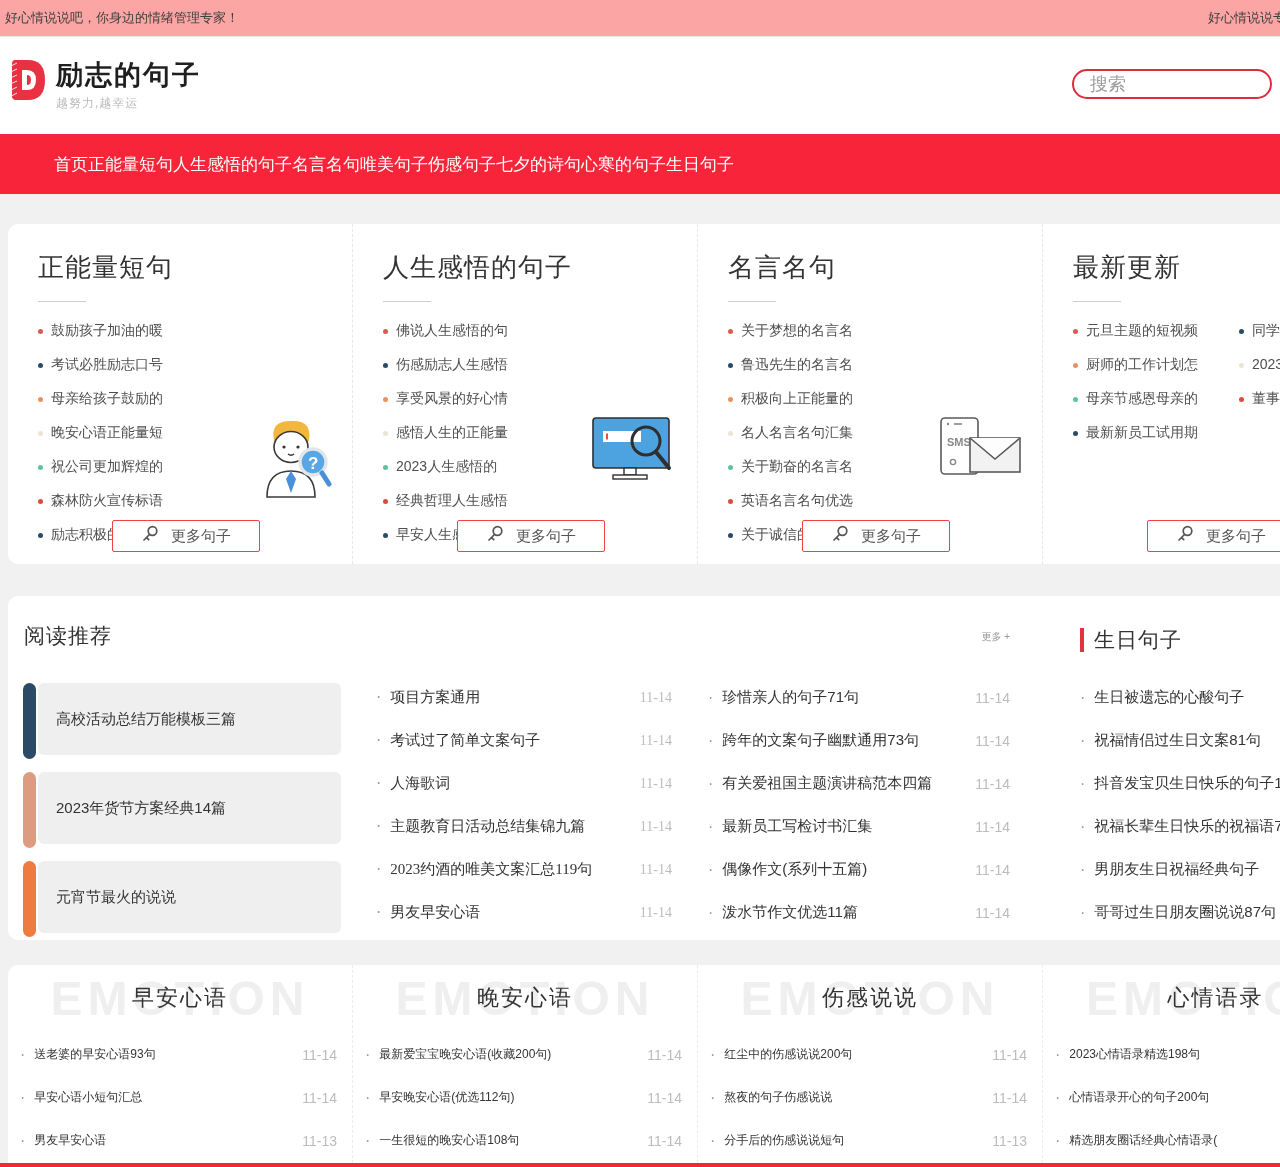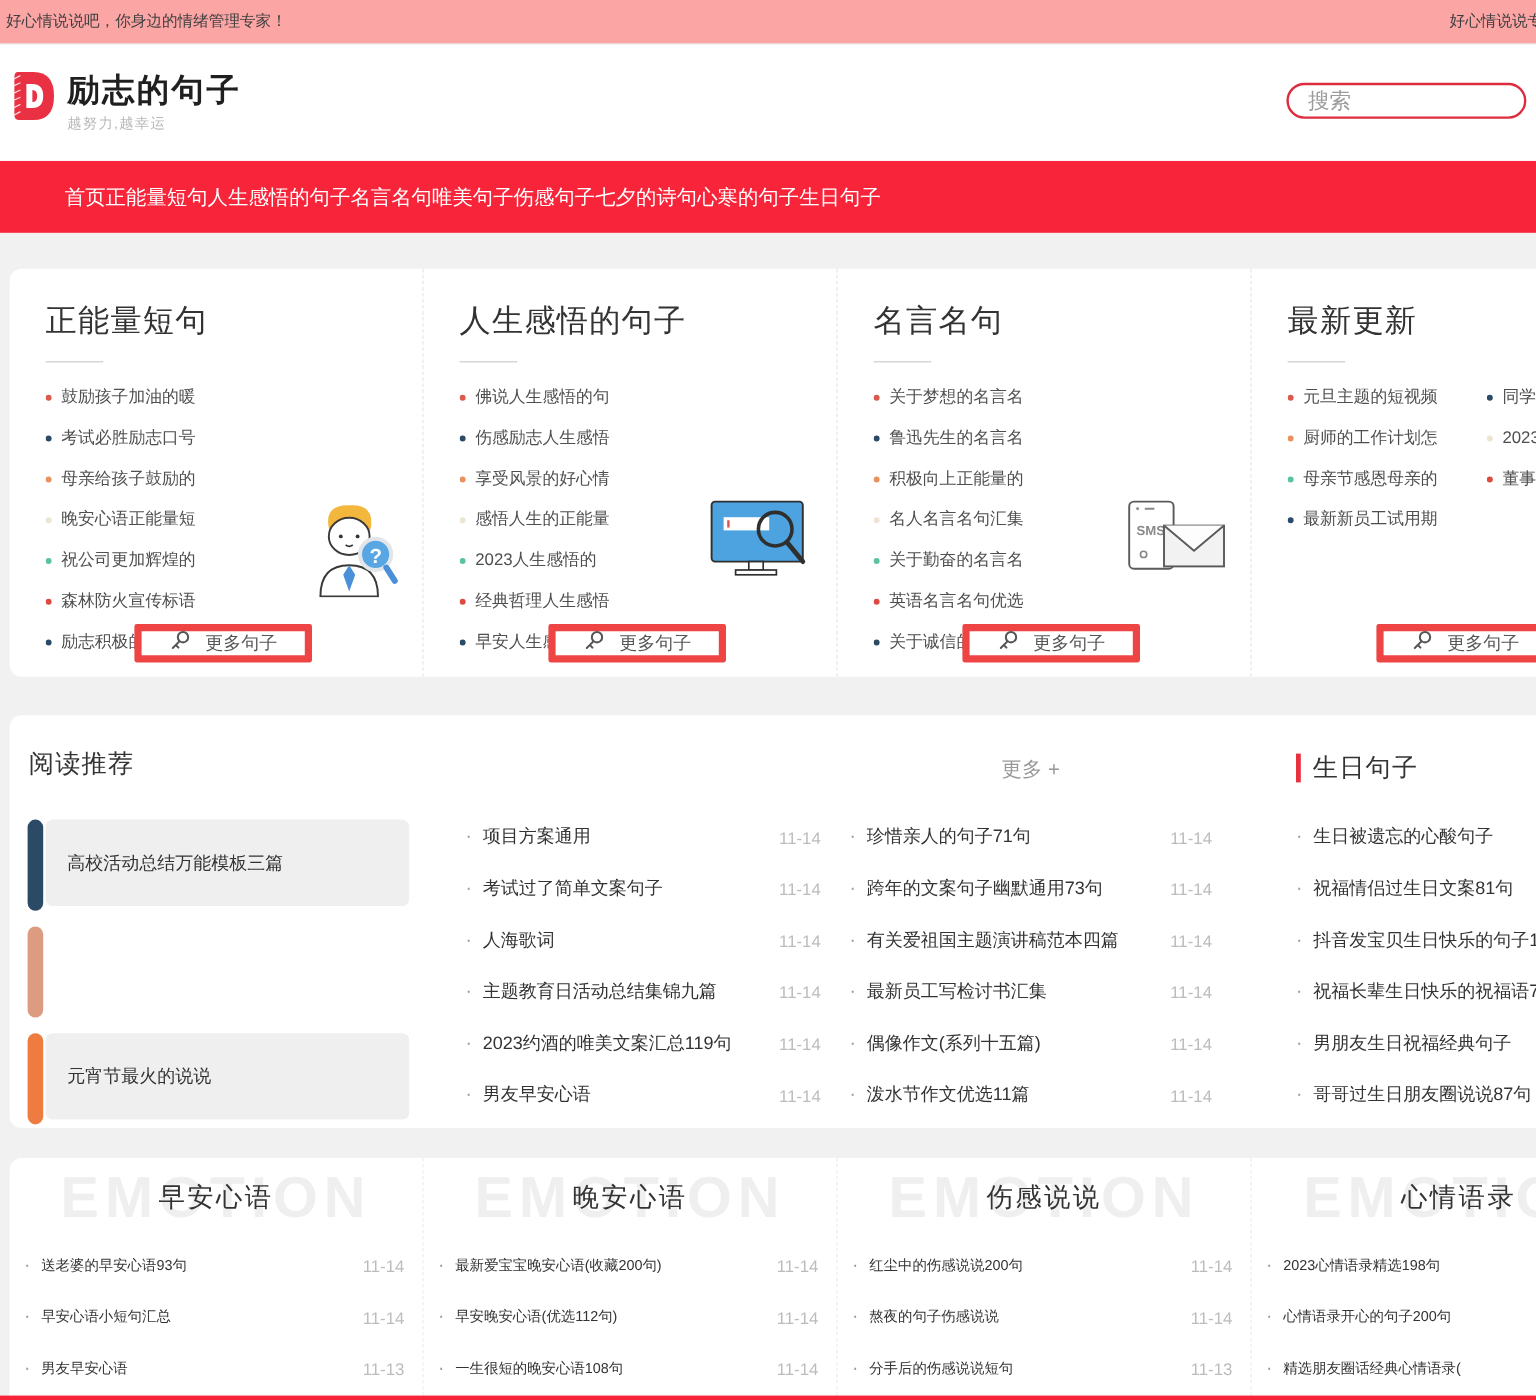--- a/index.html
+++ b/index.html
@@ -36,33 +36,33 @@
   .hub-title{font-size:26px;color:#333;margin:26px 0 0 30px;letter-spacing:1px;}
   .hub-rule{width:48px;height:1px;background:#ccc;margin:16px 0 12px 30px;}
   .hub-list{list-style:none;margin:0;padding:0 6px 0 30px;display:flex;flex-wrap:wrap;}
   .hub-list li{height:34px;display:flex;align-items:center;box-sizing:border-box;overflow:hidden;white-space:nowrap;cursor:pointer;}
   .hub-list li:nth-child(odd){width:166px;}
   .hub-list li:nth-child(even){width:143px;}
   .dot{width:5px;height:5px;border-radius:50%;flex:0 0 5px;margin-right:8px;background:#ccc;}
   .ht{font-size:14px;color:#4f4f4f;overflow:hidden;}
   .hub-ill{position:absolute;right:18px;top:192px;}
   .more-btn{position:absolute;left:104px;top:296px;width:148px;height:32px;box-sizing:border-box;
-    border:6px solid #ef4444;background:#fff;border-radius:2px;display:flex;align-items:center;justify-content:center;
+    border:1px solid #ef4444;background:#fff;border-radius:2px;display:flex;align-items:center;justify-content:center;
     gap:12px;font-size:15px;color:#555;cursor:pointer;font-family:Liberation Serif, serif;}
   
   .rec{margin-top:32px;height:344px;}
   .rec-title{position:absolute;left:16px;top:26px;font-size:21px;color:#333;letter-spacing:1px;}
-  .rec-more{position:absolute;left:700px;top:34px;width:302px;text-align:center;font-size:17px;color:#999;cursor:pointer;}
+  .rec-more{position:absolute;left:700px;top:34px;width:302px;text-align:right;font-size:10px;color:#999;cursor:pointer;}
   .feats{position:absolute;left:15px;top:85px;width:320px;}
   .feat{position:relative;margin-bottom:13px;height:76px;cursor:pointer;}
   .feat .bar{position:absolute;left:0;top:0;width:13px;height:76px;border-radius:7px;background:#ccc;}
   .feat .box{margin-left:15px;margin-top:2px;height:72px;width:285px;background:#efefef;border-radius:6px;
     display:flex;align-items:center;padding-left:18px;font-size:15px;color:#333;}
   .rlist{list-style:none;margin:0;padding:0;position:absolute;top:80px;}
-  .rlist.l1{left:380px;width:296px;}
+  .rlist.l1{left:368px;width:296px;font-family:Liberation Serif, serif;}
   .rlist.l2{left:700px;width:302px;}
   .rlist li{height:43px;display:flex;align-items:center;cursor:pointer;}
   .mdot{color:#999;margin-right:9px;flex:0 0 auto;}
   .mdot::before{content:"·";font-size:16px;}
   .rlist .t,.slist .t{font-size:15px;color:#333;flex:1;white-space:nowrap;overflow:hidden;}
   .rlist .d,.elist .d{font-size:14px;color:#bcbcbc;margin-left:8px;flex:0 0 auto;}
   .side-head{position:absolute;left:1072px;top:30px;display:flex;align-items:center;gap:10px;}
   .side-bar{width:4px;height:24px;background:#e8313f;}
   .side-title{font-size:21px;color:#333;letter-spacing:1px;cursor:pointer;}
   .slist{list-style:none;margin:0;padding:0;position:absolute;left:1072px;top:80px;width:306px;}
@@ -349,20 +349,23 @@
 
   <div class="feats">
       <div class="feat">
       <span class="bar" style="background: rgb(43, 74, 102);"></span>
       <div class="box">
           <span>高校活动总结万能模板三篇</span>
         </div>
     </div>
       <div class="feat">
       <span class="bar" style="background: rgb(221, 156, 130);"></span>
+      <div class="box">
+          <span>2023年货节方案经典14篇</span>
+        </div>
     </div>
       <div class="feat">
       <span class="bar" style="background: rgb(238, 123, 63);"></span>
       <div class="box">
           <span>元宵节最火的说说</span>
         </div>
     </div>
     </div>
 
   <ul class="rlist l1">

